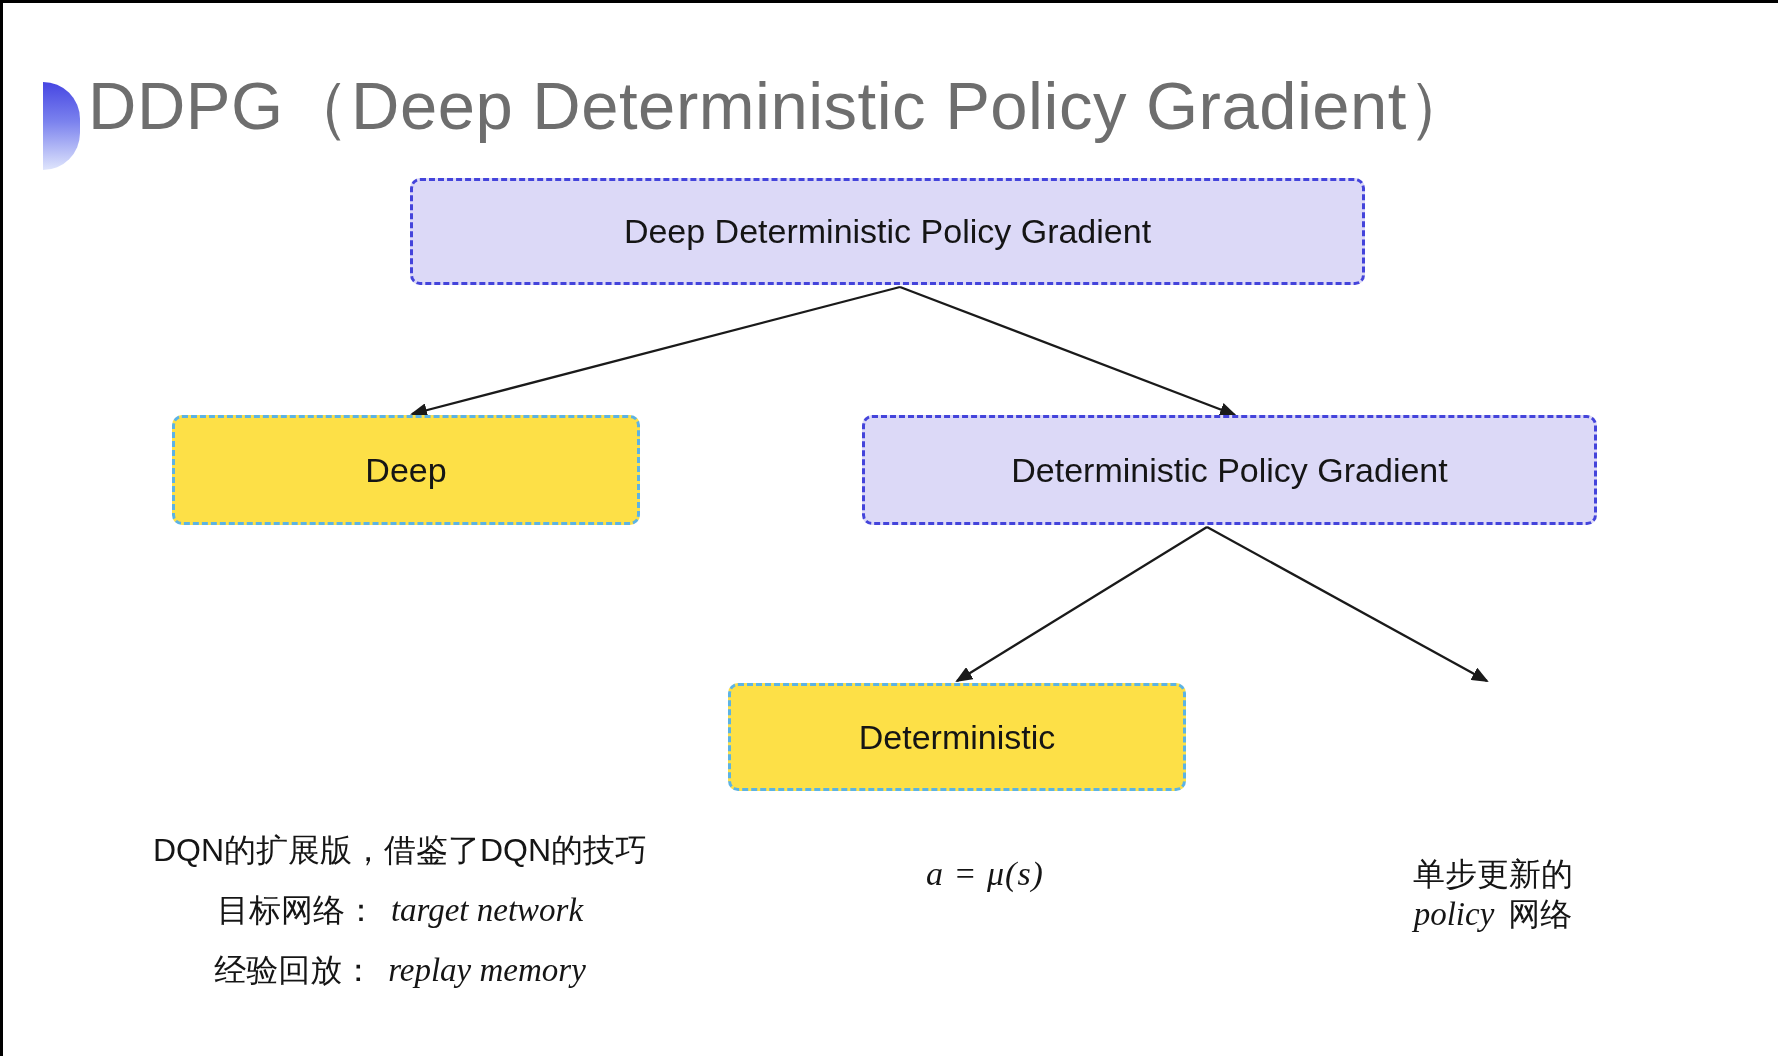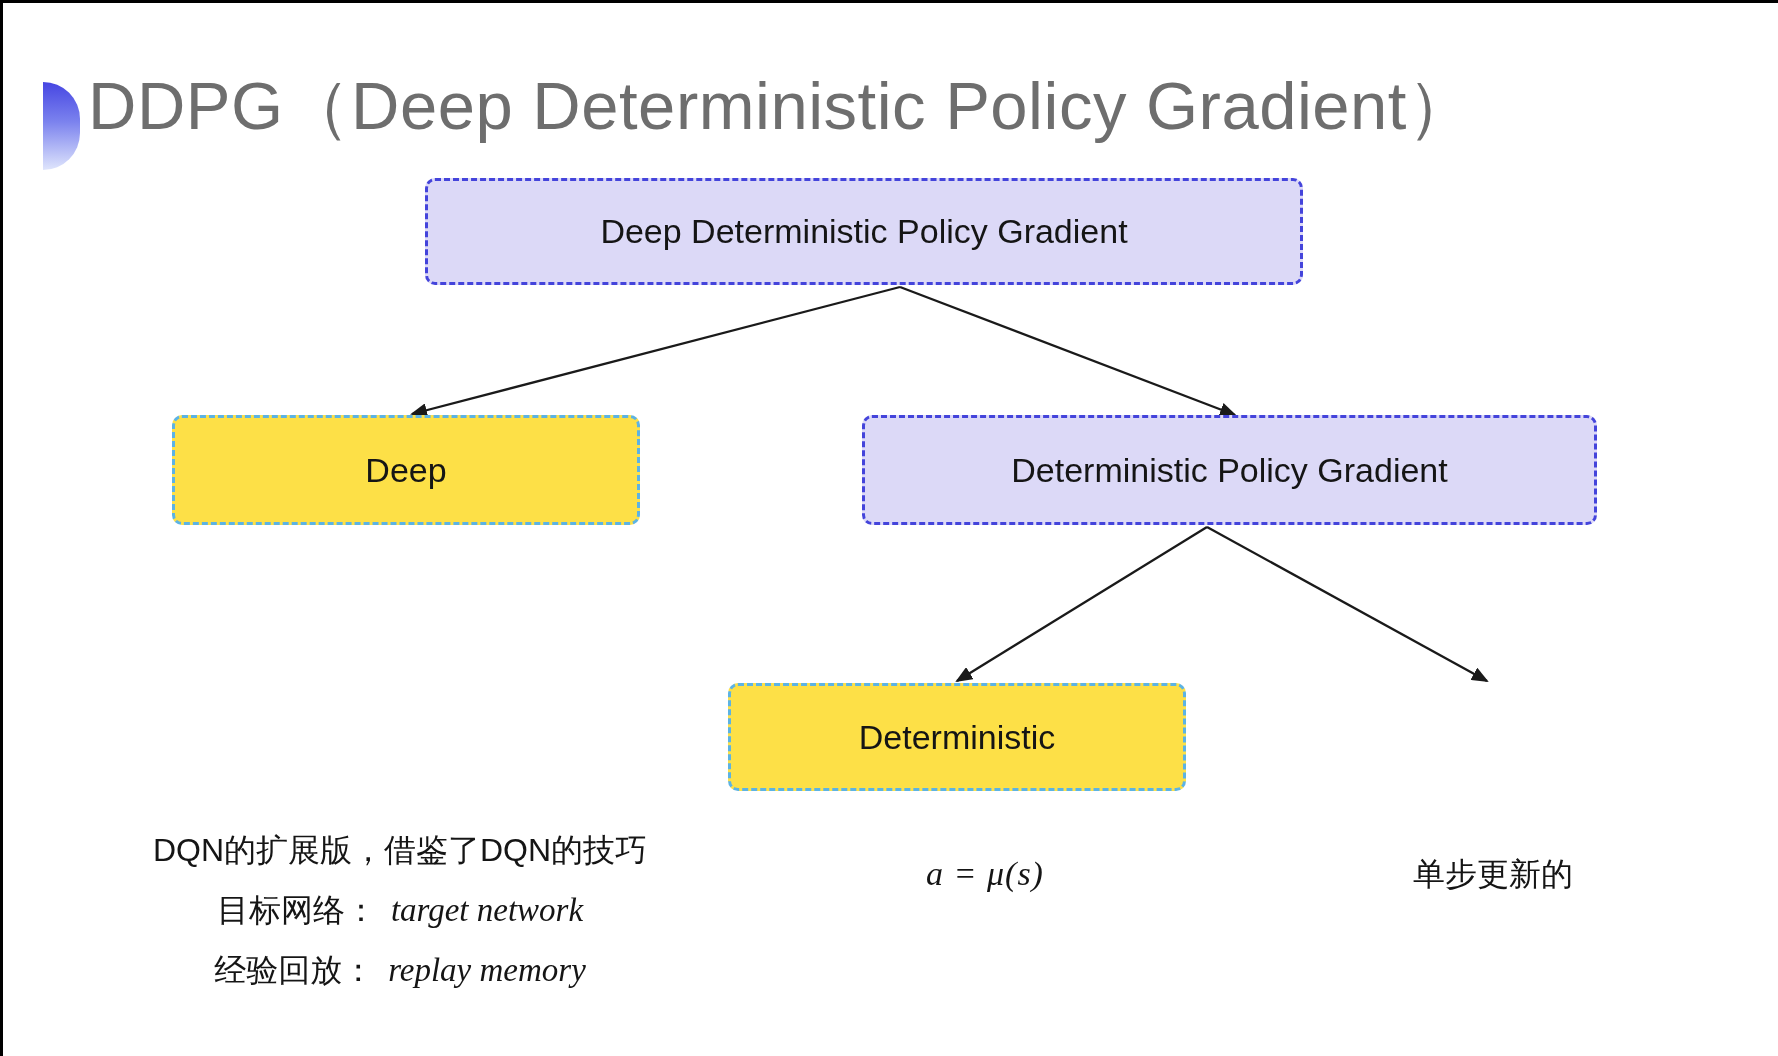--- a/index.html
+++ b/index.html
@@ -57,21 +57,21 @@
     white-space: nowrap;
   }
   .node.lavender {
     background: #dcd9f7;
     border: 3px dashed #4444db;
   }
   .node.cyan {
     background: #fde047;
     border: 3px dashed #5cb3e4;
   }
-  .node-root   { left: 425px;  top: 178px; width: 878px; height: 107px; }
+  .node-root   { left: 410px;  top: 178px; width: 955px; height: 107px; }
   .node-deep   { left: 172px;  top: 415px; width: 468px; height: 110px; }
   .node-dpg    { left: 840px;  top: 415px; width: 735px; height: 110px; margin-left: 22px; }
   .node-det    { left: 728px;  top: 683px; width: 458px; height: 108px; align-items: center; }
   .node-pg     { left: 1262px; top: 683px; width: 450px; height: 108px; }
 
   
   .arrows {
     position: absolute;
     left: 0; top: 0;
     width: 1778px; height: 1056px;
@@ -160,15 +160,18 @@
       <span>经验回放：</span><span class="italic-serif gap-left-sm">replay memory</span>
     </div>
   </div>
 
   <div class="note note-det">
     <div class="line formula">a = μ(s)</div>
   </div>
 
   <div class="note note-pg">
     <div class="line">单步更新的</div>
+    <div class="line">
+      <span class="italic-serif">policy</span><span class="gap-left-sm">网络</span>
+    </div>
   </div>
 
 </div>
 
 </body></html>

